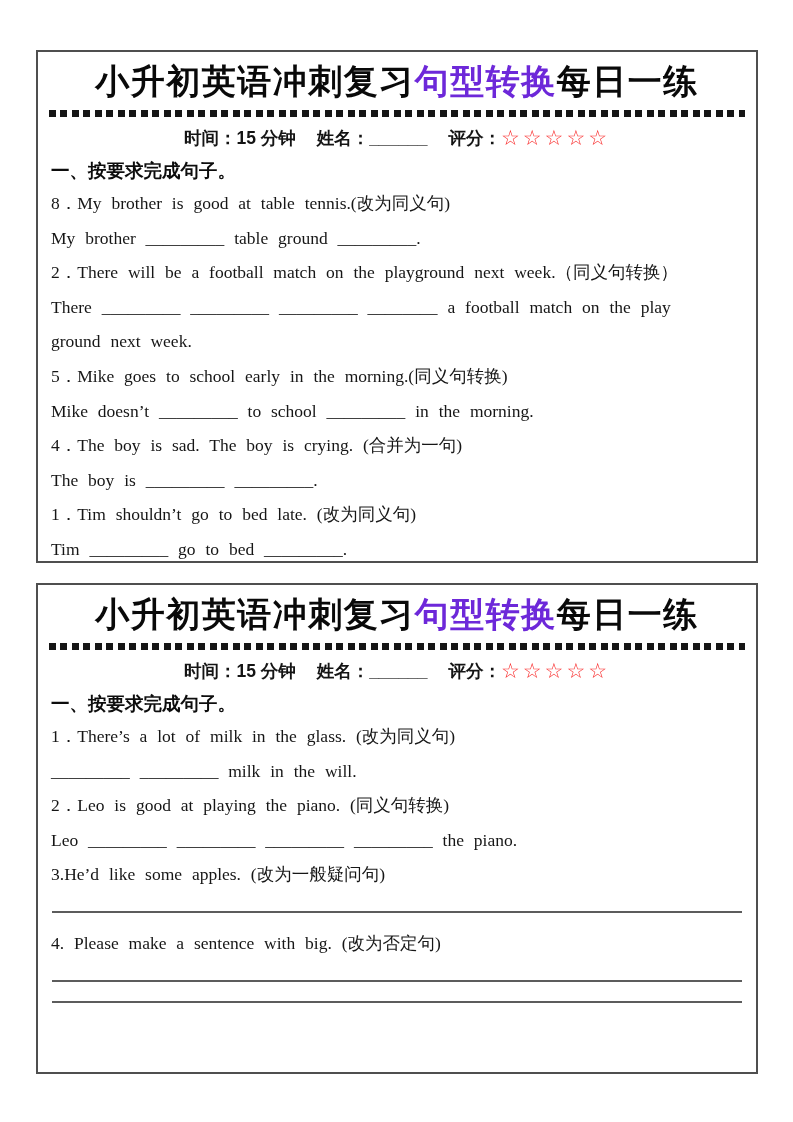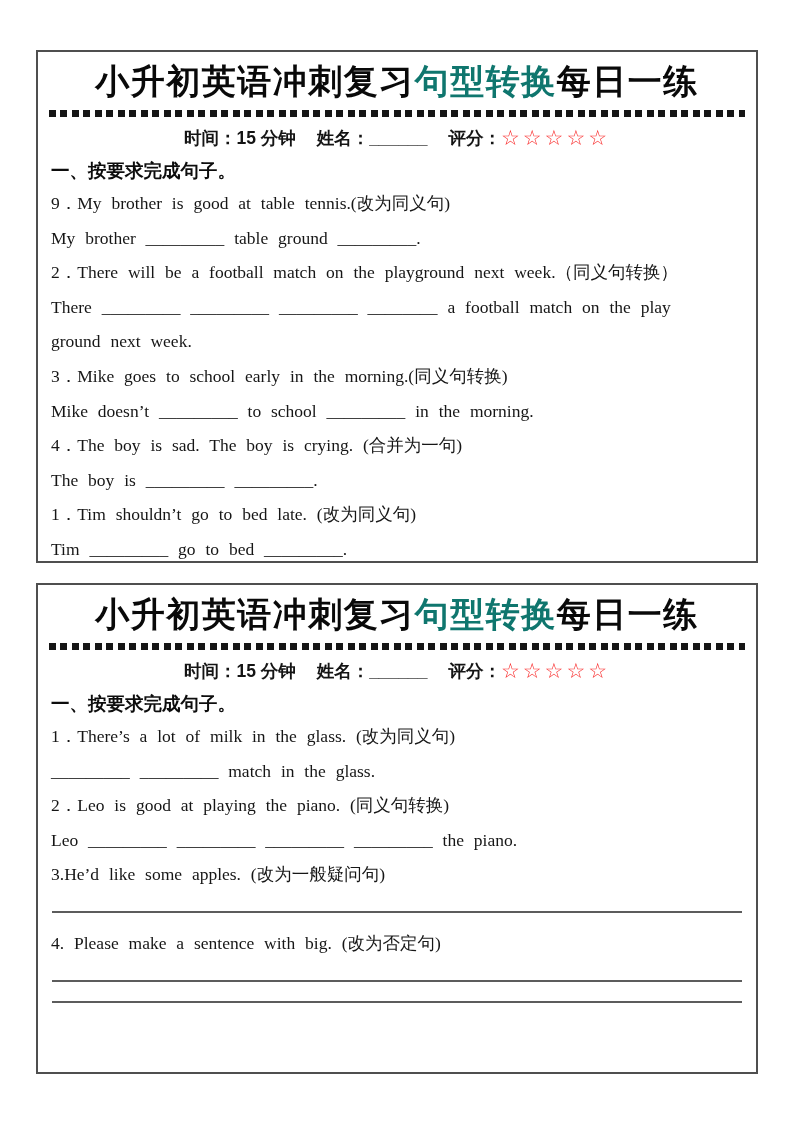--- a/index.html
+++ b/index.html
@@ -26,21 +26,21 @@
     text-align: center;
     font-size: 34px;
     font-weight: 700;
     letter-spacing: 1.5px;
     color: #090909;
     line-height: 46px;
     margin-top: 2px;
     white-space: nowrap;
     font-family: "Liberation Sans", sans-serif;
   }
-  .title .red { color: #0f766e; }
+  .title .red { color: #6d28d9; }
 
   .dotline {
     height: 7px;
     margin: 6px -2px 9px -2px;
     background: repeating-linear-gradient(90deg, #161616 0 7px, transparent 7px 11.5px);
   }
 
   .meta {
     text-align: center;
     font-size: 17.5px;
@@ -94,44 +94,44 @@
 
   <section class="panel panel-1">
     <h1 class="title"><span>小升初英语冲刺复习</span><span class="red">句型转换</span><span>每日一练</span></h1>
     <div class="dotline"></div>
     <div class="meta">
       <span>时间：15 分钟</span><span class="gap"></span>
       <span>姓名：</span><span class="blank">______</span><span class="gap"></span>
       <span>评分：</span><span class="stars">☆☆☆☆☆</span>
     </div>
     <div class="heading">一、按要求完成句子。</div>
-    <p class="ex-line">9．My brother is good at table tennis.(改为同义句)</p>
+    <p class="ex-line">8．My brother is good at table tennis.(改为同义句)</p>
     <p class="ex-line">My brother _________ table ground _________.</p>
     <p class="ex-line">2．There will be a football match on the playground next week.（同义句转换）</p>
     <p class="ex-line">There _________ _________ _________ ________ a football match on the play</p>
     <p class="ex-line">ground next week.</p>
-    <p class="ex-line">3．Mike goes to school early in the morning.(同义句转换)</p>
+    <p class="ex-line">5．Mike goes to school early in the morning.(同义句转换)</p>
     <p class="ex-line">Mike doesn’t _________ to school _________ in the morning.</p>
     <p class="ex-line">4．The boy is sad. The boy is crying. (合并为一句)</p>
     <p class="ex-line">The boy is _________ _________.</p>
     <p class="ex-line">1．Tim shouldn’t go to bed late. (改为同义句)</p>
     <p class="ex-line">Tim _________ go to bed _________.</p>
   </section>
 
   <section class="panel panel-2">
     <h1 class="title"><span>小升初英语冲刺复习</span><span class="red">句型转换</span><span>每日一练</span></h1>
     <div class="dotline"></div>
     <div class="meta">
       <span>时间：15 分钟</span><span class="gap"></span>
       <span>姓名：</span><span class="blank">______</span><span class="gap"></span>
       <span>评分：</span><span class="stars">☆☆☆☆☆</span>
     </div>
     <div class="heading">一、按要求完成句子。</div>
     <p class="ex-line">1．There’s a lot of milk in the glass. (改为同义句)</p>
-    <p class="ex-line">_________ _________ match in the glass.</p>
+    <p class="ex-line">_________ _________ milk in the will.</p>
     <p class="ex-line">2．Leo is good at playing the piano. (同义句转换)</p>
     <p class="ex-line">Leo _________ _________ _________ _________ the piano.</p>
     <p class="ex-line">3.He’d like some apples. (改为一般疑问句)</p>
     <hr class="rule">
     <p class="ex-line">4. Please make a sentence with big. (改为否定句)</p>
     <hr class="rule">
     <hr class="rule">
   </section>
 
 </div>

